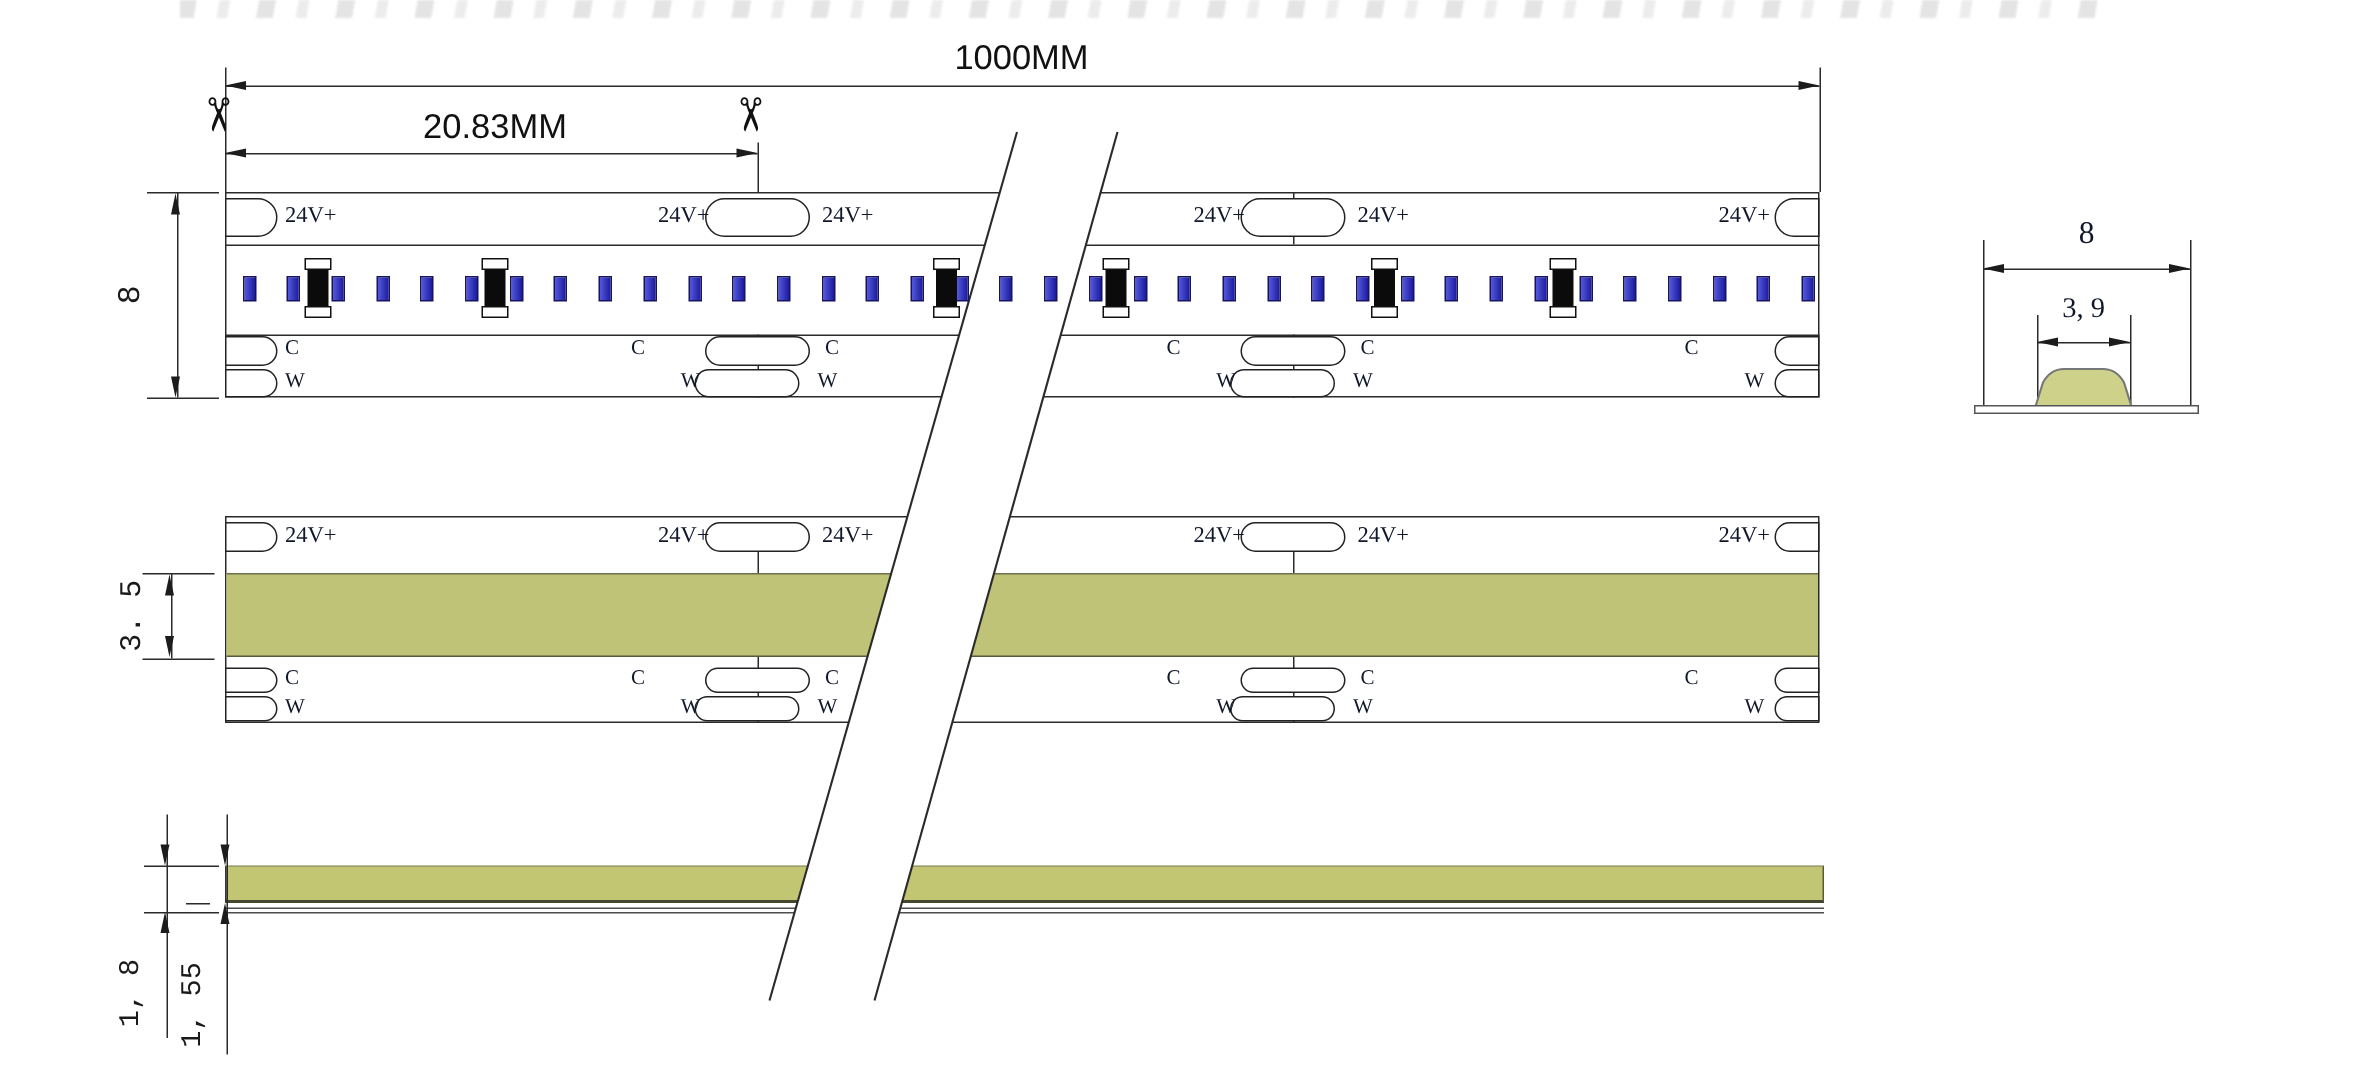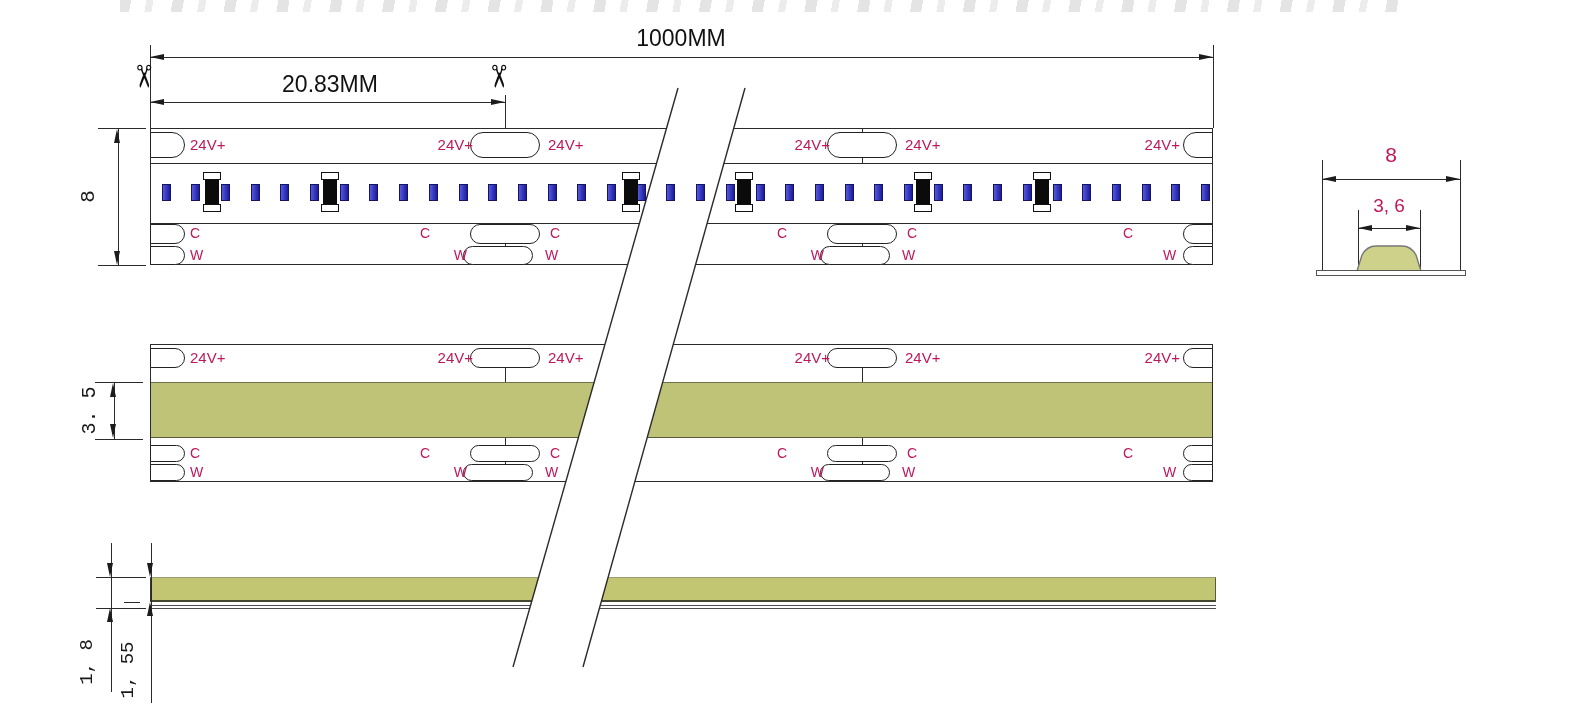--- a/index.html
+++ b/index.html
@@ -10,21 +10,21 @@
   .vl{position:absolute;width:0;border-left:1.3px solid #2a2a2a;}
   .tick{position:absolute;height:0;border-top:1.2px solid #2a2a2a;}
   .rect{position:absolute;background:#fff;border:1.5px solid #2a2a2a;box-sizing:border-box;}
   .ar{position:absolute;width:0;height:0;border-style:solid;}
   .ar-l{border-width:3.5px 14px 3.5px 0;border-color:transparent #1c1c1c transparent transparent;}
   .ar-r{border-width:3.5px 0 3.5px 14px;border-color:transparent transparent transparent #1c1c1c;}
   .ar-u{border-width:0 3.5px 14px 3.5px;border-color:transparent transparent #1c1c1c transparent;}
   .ar-d{border-width:14px 3.5px 0 3.5px;border-color:#1c1c1c transparent transparent transparent;}
   .dimlabel{position:absolute;font-family:"Liberation Sans",sans-serif;font-size:23px;color:#111;
             text-align:center;white-space:nowrap;}
-  .cad{font-family:Liberation Sans, sans-serif;color:#be185d;white-space:nowrap;}
+  .cad{font-family:Liberation Serif, serif;color:#0f172a;white-space:nowrap;}
   .vtext{position:absolute;font-family:"Liberation Mono",monospace;color:#1a1a1a;text-align:center;
          transform:rotate(-90deg);white-space:nowrap;}
   .pad{position:absolute;background:#fff;border:1.3px solid #222;box-sizing:border-box;}
   .padlabel{position:absolute;white-space:nowrap;}
   .chip{position:absolute;background:linear-gradient(to right,#5558dd,#1b1b9e);
         border:1px solid #16135f;box-sizing:border-box;}
   .icwrap{position:absolute;}
   .iccap{position:absolute;left:0;width:18px;height:8px;background:#fff;border:1.3px solid #111;box-sizing:border-box;}
   .icbody{position:absolute;left:2px;width:14px;background:#0b0b0b;}
   .scissors{position:absolute;font-size:31px;color:#111;transform:rotate(90deg);line-height:1;
@@ -105,21 +105,21 @@
   <div class="hl" style="left:1322px;top:178.5px;width:138px;border-top-width:1.2px;"></div>
   <div class="ar ar-l" style="left:1322px;top:175.5px;"></div>
   <div class="ar ar-r" style="left:1446px;top:175.5px;"></div>
   <div class="dimlabel cad" style="left:1361px;top:143px;width:60px;font-size:21px;">8</div>
 
   <div class="vl" style="left:1357.5px;top:210px;height:59px;border-left-width:1.1px;"></div>
   <div class="vl" style="left:1419.5px;top:210px;height:59px;border-left-width:1.1px;"></div>
   <div class="hl" style="left:1358px;top:227.5px;width:62px;border-top-width:1.2px;"></div>
   <div class="ar ar-l" style="left:1358px;top:224.5px;"></div>
   <div class="ar ar-r" style="left:1406px;top:224.5px;"></div>
-  <div class="dimlabel cad" style="left:1359px;top:195px;width:60px;font-size:19px;">3, 6</div>
+  <div class="dimlabel cad" style="left:1359px;top:195px;width:60px;font-size:19px;">3, 9</div>
 
   <svg class="abs" style="left:1356px;top:245px;" width="66" height="27" viewBox="0 0 66 27">
     <path d="M1,26 L6,10 Q11,1 20,1 L46,1 Q55,1 60,10 L65,26 Z" fill="#cdd189" stroke="#777" stroke-width="1.4"></path>
   </svg>
   <div class="abs" style="left:1316px;top:270px;width:150px;height:6px;background:#fff;border:1.2px solid #555;box-sizing:border-box;"></div>
 
   <svg id="break-overlay" class="abs" style="left:0;top:0;" width="1586" height="723" viewBox="0 0 1586 723">
     <polygon id="break-gap" fill="#ffffff" points="678,88 745,88 583,667 513,667"></polygon>
     <line id="bl1" stroke="#2a2a2a" stroke-width="1.4" x1="678" y1="88" x2="513" y2="667"></line>
     <line id="bl2" stroke="#2a2a2a" stroke-width="1.4" x1="745" y1="88" x2="583" y2="667"></line>

